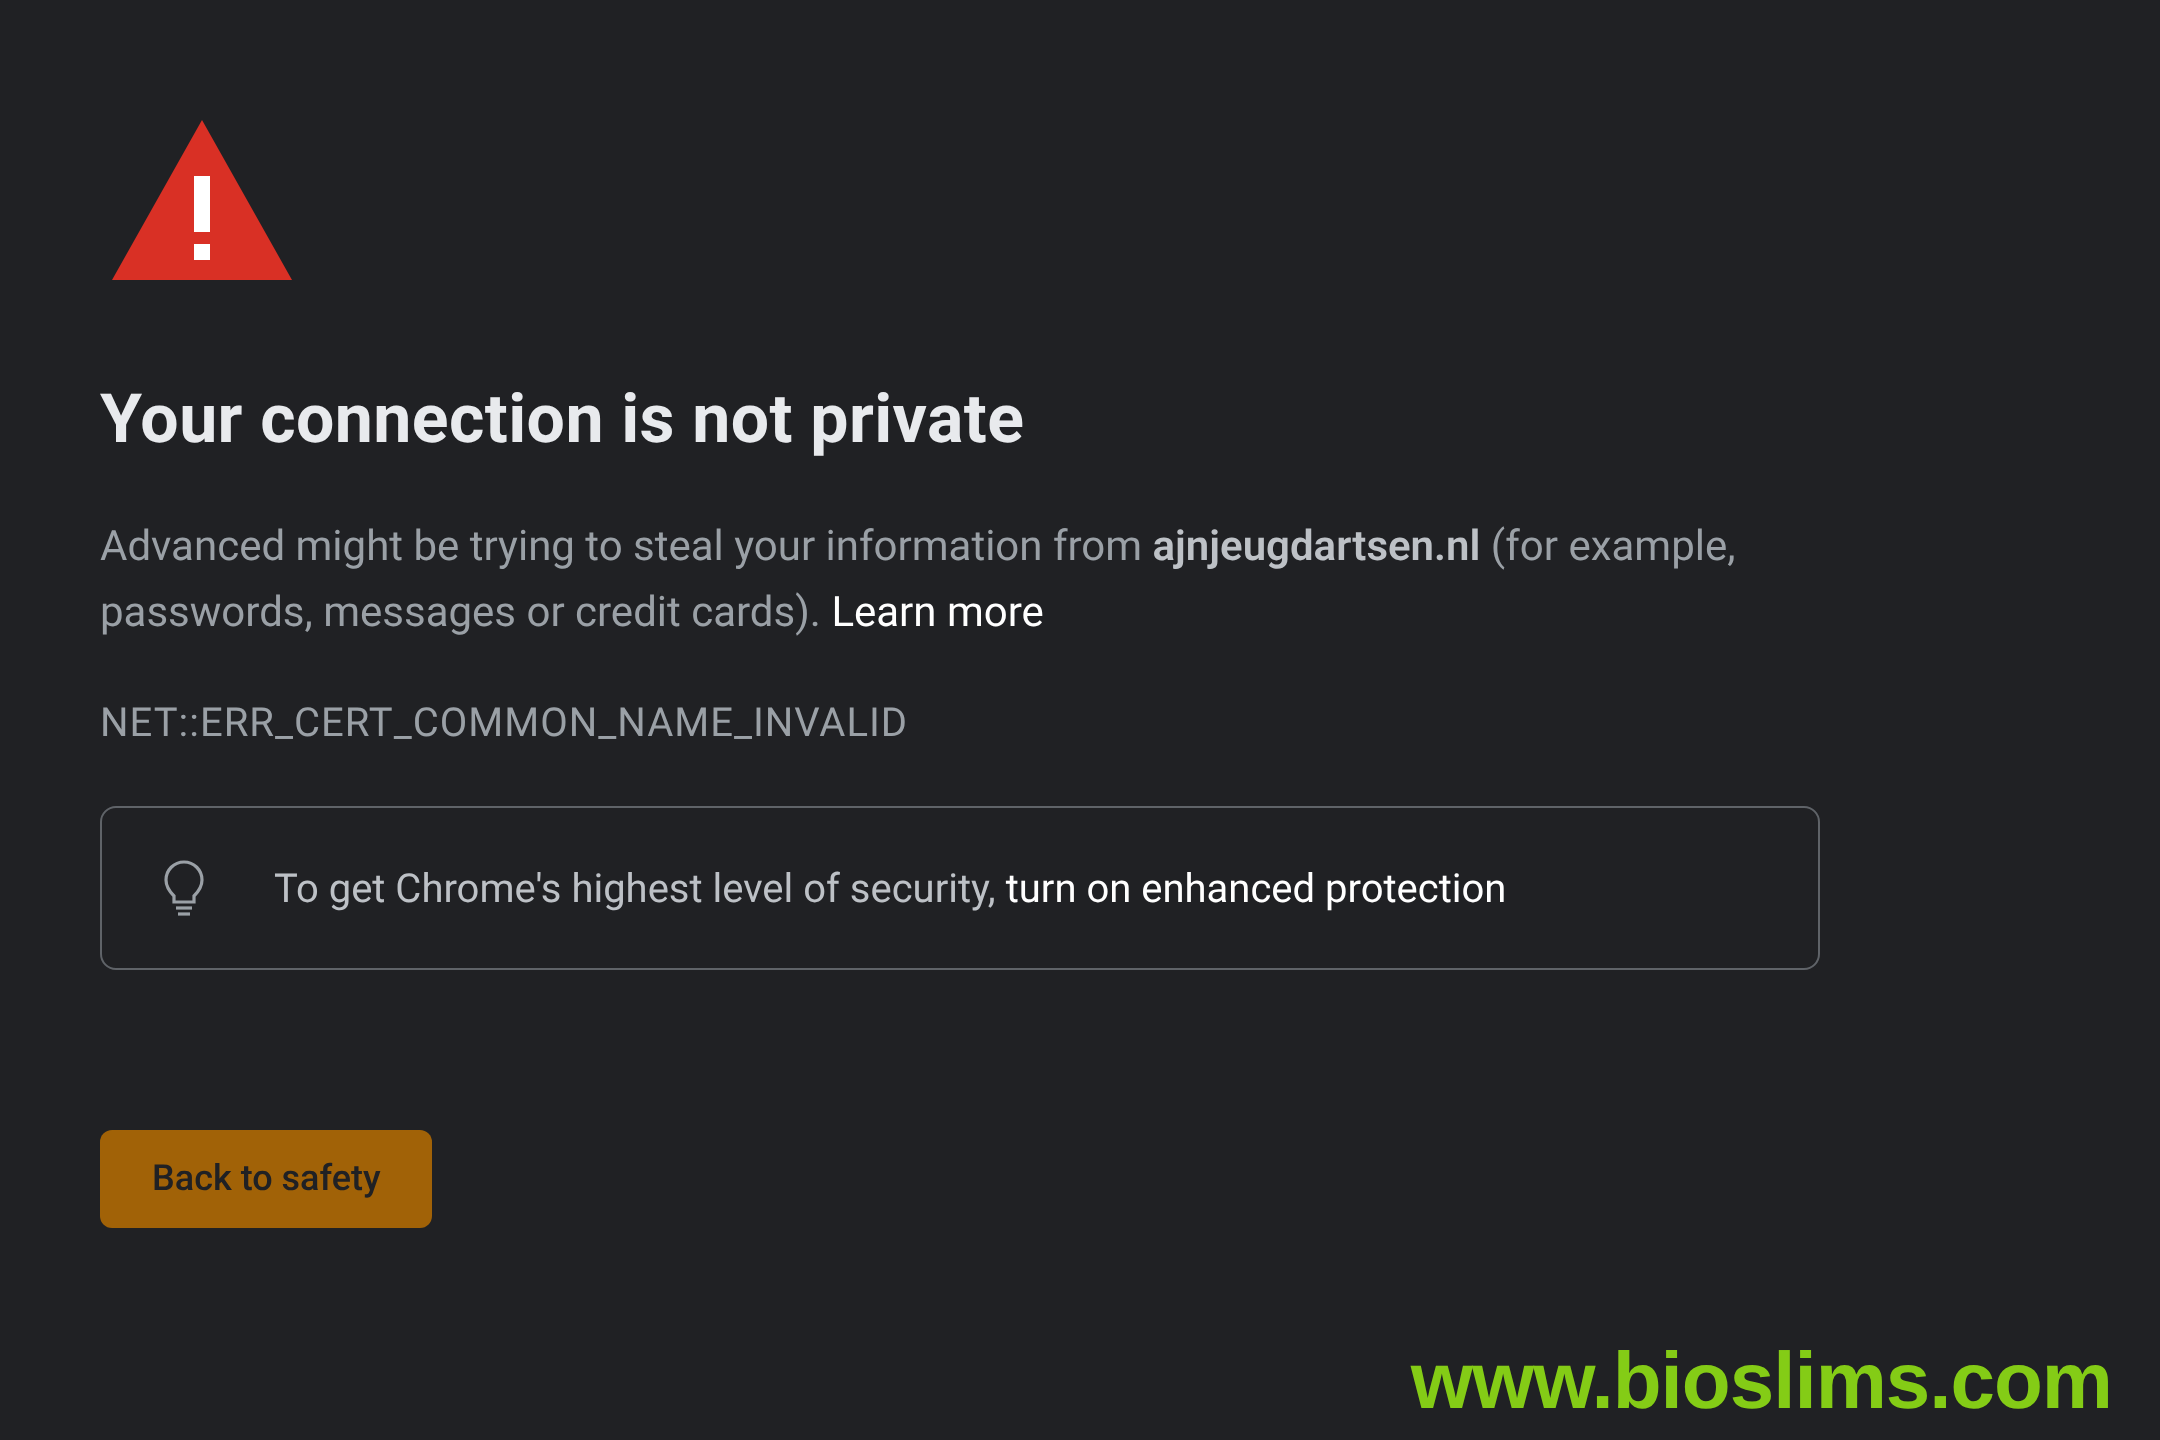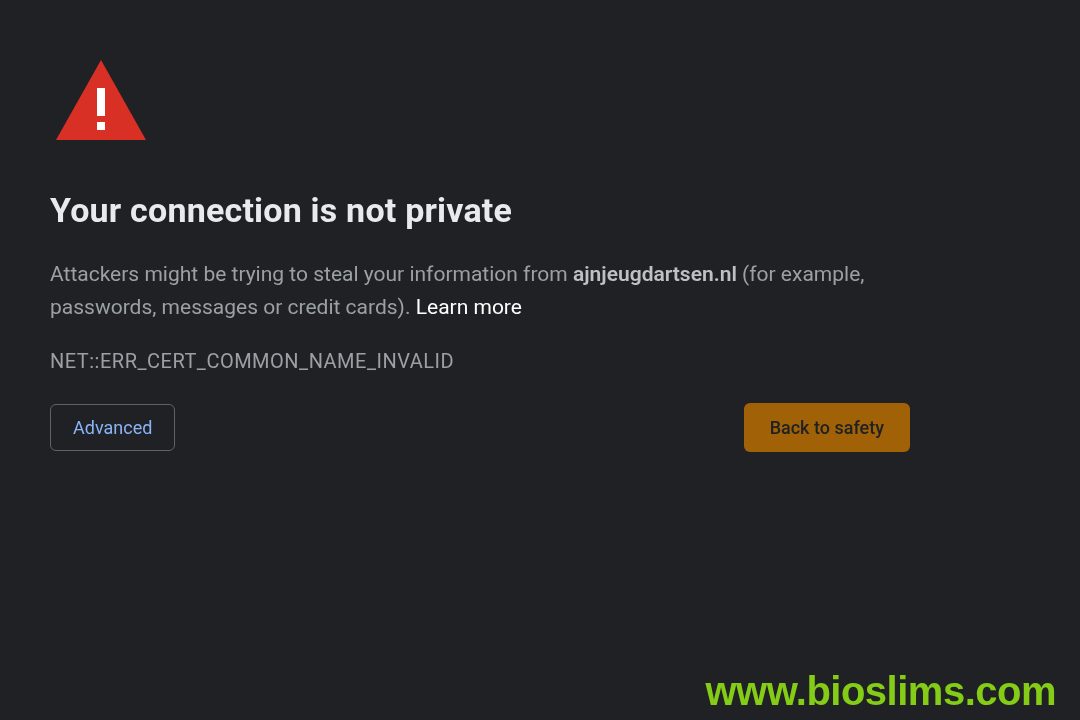--- a/index.html
+++ b/index.html
@@ -115,26 +115,37 @@
     <svg width="90" height="80" viewBox="0 0 90 80">
       <polygon points="45,0 90,80 0,80" fill="#d93025"></polygon>
       <rect x="41" y="28" width="8" height="28" fill="#ffffff"></rect>
       <rect x="41" y="62" width="8" height="8" fill="#ffffff"></rect>
     </svg>
   </div>
 
   <h1 class="heading">Your connection is not private</h1>
 
   <p class="description">
-    <span>Attackers might be trying to steal your information from </span><span class="bold">ajnjeugdartsen.nl</span><span> (for example, passwords, messages or credit cards). </span><a class="link">Learn more</a>
+    <span>Advanced might be trying to steal your information from </span><span class="bold">ajnjeugdartsen.nl</span><span> (for example, passwords, messages or credit cards). </span><a class="link">Learn more</a>
   </p>
 
   <div class="error-code">NET::ERR_CERT_COMMON_NAME_INVALID</div>
 
+  <div class="tip-box">
+    <div class="bulb-icon">
+      <svg width="20" height="28" viewBox="0 0 20 28">
+        <path d="M10 1 C5 1 1 5 1 10 C1 13 3 16 5 18 L5 21 L15 21 L15 18 C17 16 19 13 19 10 C19 5 15 1 10 1 Z" fill="none" stroke="#9aa0a6" stroke-width="1.6"></path>
+        <line x1="6" y1="24" x2="14" y2="24" stroke="#9aa0a6" stroke-width="1.6"></line>
+        <line x1="7" y1="27" x2="13" y2="27" stroke="#9aa0a6" stroke-width="1.6"></line>
+      </svg>
+    </div>
+    <div class="tip-text">
+      <span>To get Chrome's highest level of security, </span><a class="link">turn on enhanced protection</a>
+    </div>
+  </div>
 
   <div class="button-row">
-    <button class="btn-secondary">Advanced</button>
     <button class="btn-primary">Back to safety</button>
   </div>
 
 </div>
 
 <div class="watermark">www.bioslims.com</div>
 
 </body></html>

